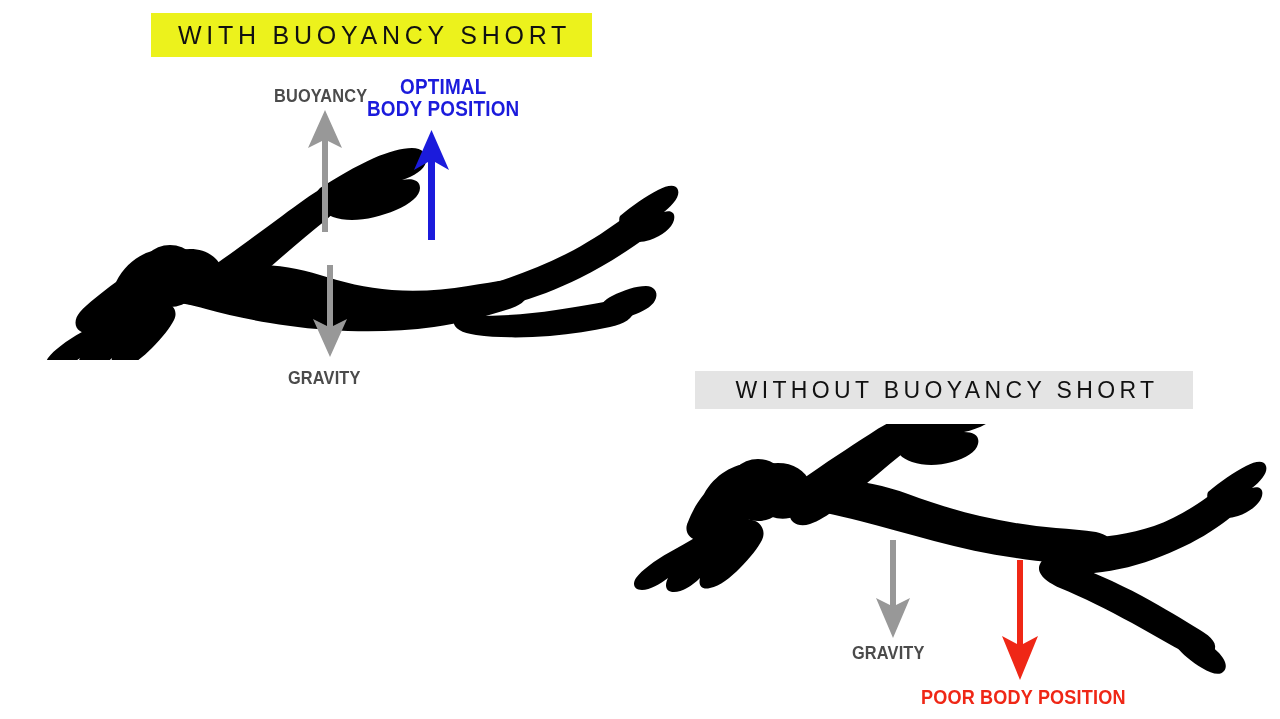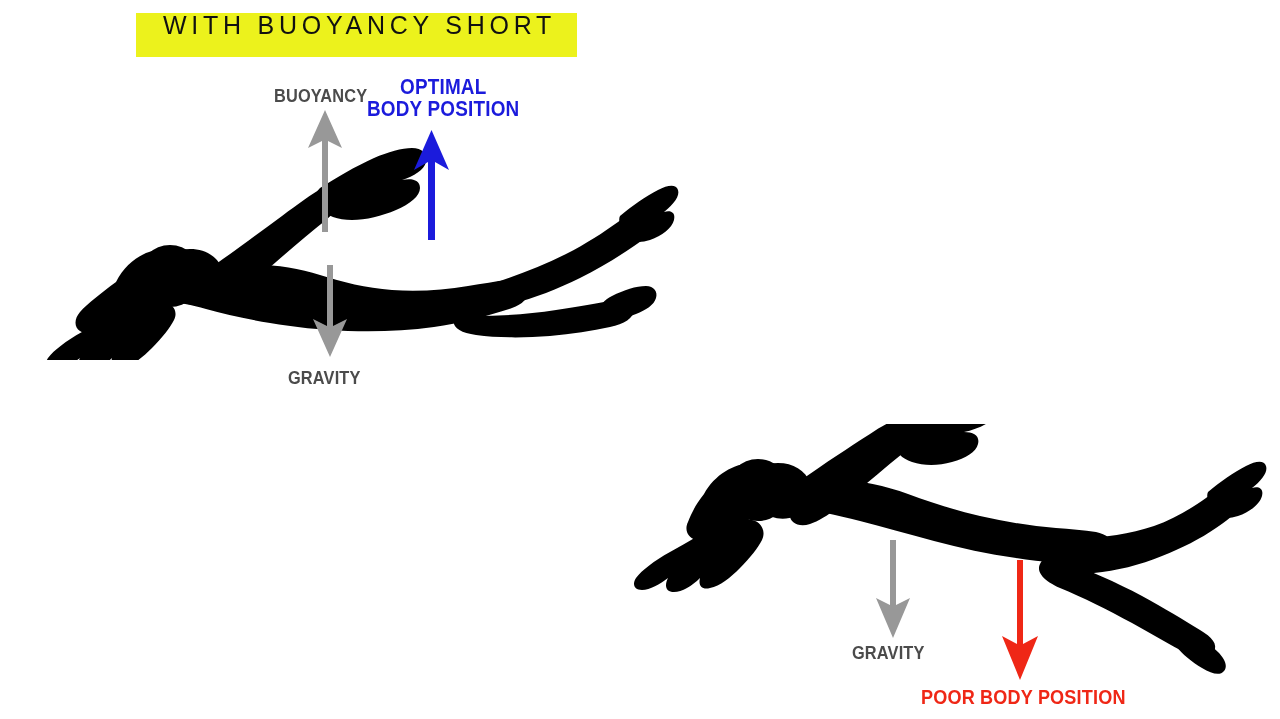--- a/index.html
+++ b/index.html
@@ -15,22 +15,24 @@
     width: 1280px;
     height: 719px;
     background: #ffffff;
     overflow: hidden;
   }
 
   
   .banner {
     position: absolute;
     display: flex;
+    align-items: center;
     justify-content: center;
     box-sizing: border-box;
+    margin-left: 15px;
   }
   .banner-text {
     font-family: "Liberation Sans", sans-serif;
     font-weight: 400;
     color: #111111;
     letter-spacing: 0.19em;
     white-space: nowrap;
     line-height: 1;
   }
 
@@ -251,20 +253,23 @@
 
   <svg class="arrow-svg" style="left:310px; top:265px;" width="40" height="92" viewBox="0 0 40 92">
     <rect x="17" y="0" width="6" height="62" fill="#989898"></rect>
     <path d="M20,92 L3,54 L17,61 L17,52 L23,52 L23,61 L37,54 Z" fill="#989898"></path>
   </svg>
 
   <div class="anno" id="label-gravity-top">
     <span>GRAVITY</span>
   </div>
 
+  <div class="banner" id="banner-without">
+    <span class="banner-text">WITHOUT BUOYANCY SHORT</span>
+  </div>
 
   <svg class="swimmer" id="swimmer-bottom" style="left:608px; top:424px;" width="660" height="250" viewBox="0 0 660 250">
     <g fill="#000000">
 
       <path d="M96,70
                C108,48 132,36 152,40
                C168,43 176,56 178,68
                C186,62 206,56 228,56
                C252,56 278,62 300,70
                C322,78 346,86 372,92

